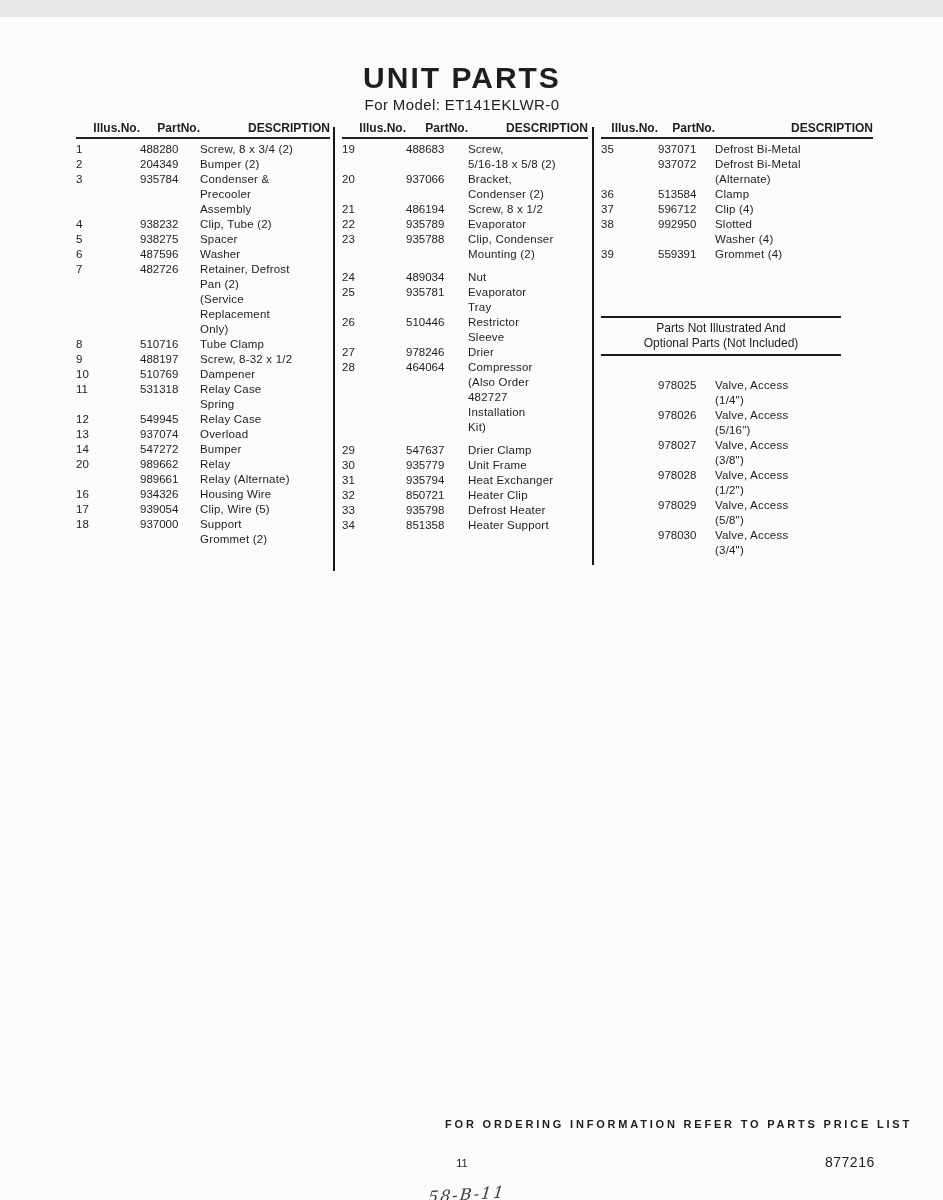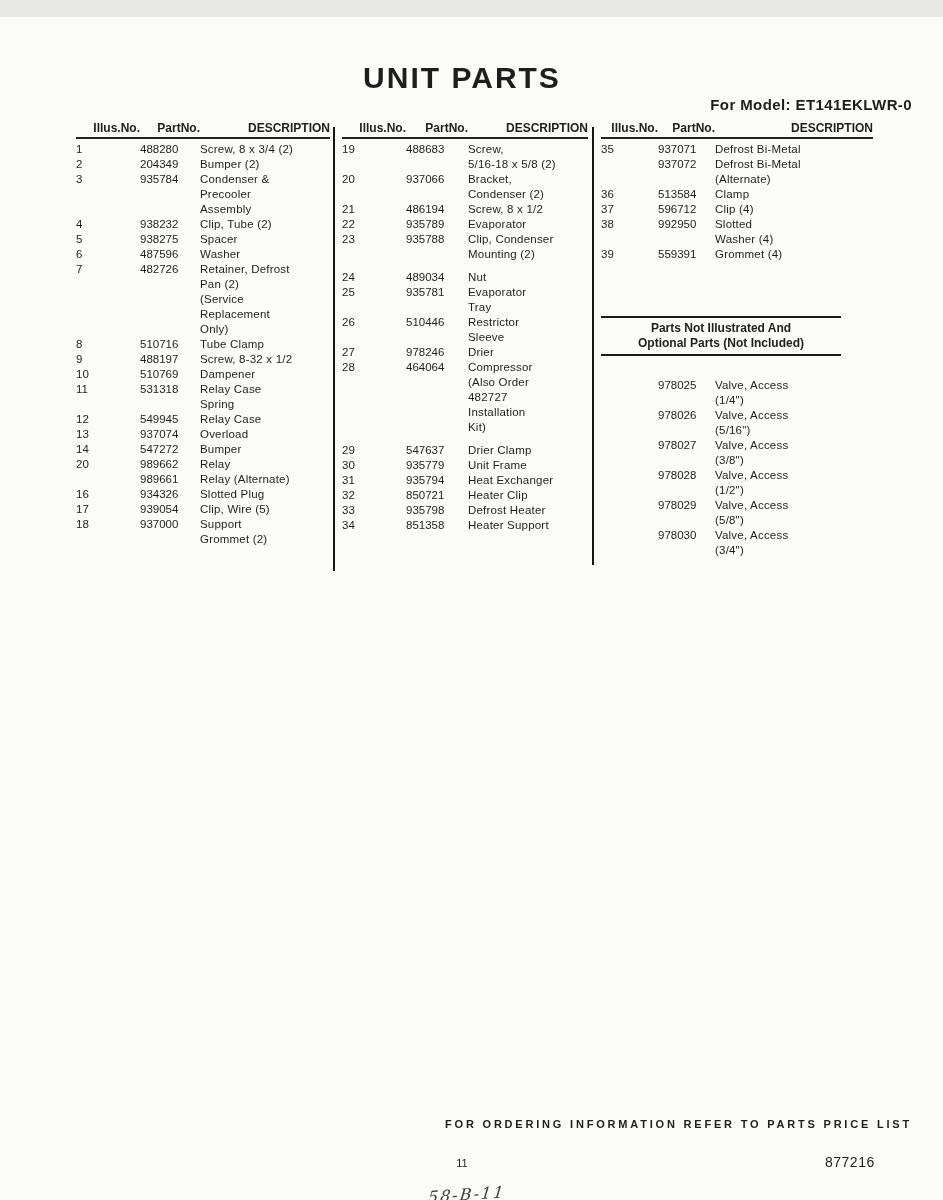--- a/index.html
+++ b/index.html
@@ -12,21 +12,21 @@
     font-family:"Liberation Sans","DejaVu Sans",sans-serif;
     color:var(--ink,#1e1e1e);
     overflow:hidden;
   }
   .title{
     position:absolute;top:44px;left:12px;width:900px;
     text-align:center;font-size:30px;font-weight:bold;letter-spacing:2px;
   }
   .subtitle{
     position:absolute;top:79px;left:12px;width:900px;
-    text-align:right;font-size:15px;font-weight:bold;letter-spacing:0.4px;
+    text-align:center;font-size:15px;font-weight:normal;letter-spacing:0.4px;
   }
   .col{position:absolute;top:104px;}
   .col1{left:76px;width:254px;--g1:64px;--g2:60px;}
   .col2{left:342px;width:246px;--g1:64px;--g2:62px;}
   .col3{left:601px;width:272px;--g1:57px;--g2:57px;}
   .tbl-header{
     display:grid;grid-template-columns:var(--g1) var(--g2) 1fr;
     border-bottom:2px solid #222;
     padding-bottom:2px;
     font-weight:bold;font-size:12px;line-height:14px;
@@ -40,21 +40,21 @@
     line-height:15px;min-height:15px;white-space:nowrap;
   }
   .line.gap{margin-top:8px;}
   .c-desc{letter-spacing:0.2px;}
   .vdiv{position:absolute;width:2px;background:#161616;}
   .vdiv1{left:333px;top:110px;height:444px;}
   .vdiv2{left:592px;top:110px;height:438px;}
   .ni{position:absolute;left:601px;top:299px;width:240px;--g1:57px;--g2:57px;}
   .ni-head{
     border-top:2px solid #1a1a1a;border-bottom:2px solid #1a1a1a;
-    text-align:center;font-size:12px;line-height:15px;padding:3px 0;font-weight:bold;
+    text-align:center;font-size:12px;line-height:15px;padding:3px 0;
   }
   .ni .rows{margin-top:22px;}
   .order-note{
     position:absolute;top:1101px;left:12px;width:900px;text-align:right;
     font-size:11px;font-weight:bold;letter-spacing:2.8px;
   }
   .page-num{
     position:absolute;top:1140px;left:12px;width:900px;text-align:center;font-size:11px;
   }
   .doc-num{position:absolute;top:1137px;left:825px;font-size:14px;letter-spacing:0.5px;text-align:center;}
@@ -202,21 +202,21 @@
           <span class="c-desc">Relay</span>
         </div>
         <div class="line">
           <span class="c-illus"></span>
           <span class="c-part">989661</span>
           <span class="c-desc">Relay (Alternate)</span>
         </div>
         <div class="line">
           <span class="c-illus">16</span>
           <span class="c-part">934326</span>
-          <span class="c-desc">Slotted Plug</span>
+          <span class="c-desc">Housing Wire</span>
         </div>
         <div class="line">
           <span class="c-illus">17</span>
           <span class="c-part">939054</span>
           <span class="c-desc">Clip, Wire (5)</span>
         </div>
         <div class="line">
           <span class="c-illus">18</span>
           <span class="c-part">937000</span>
           <span class="c-desc">Support</span>

